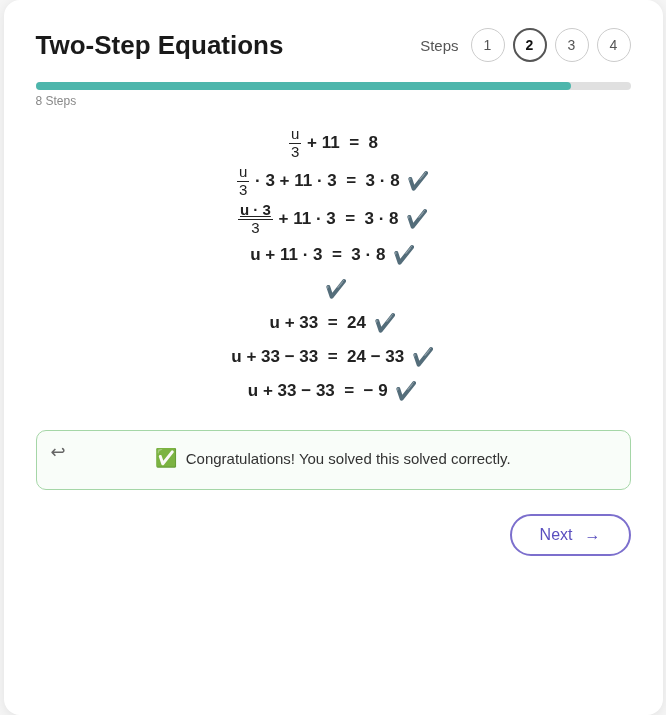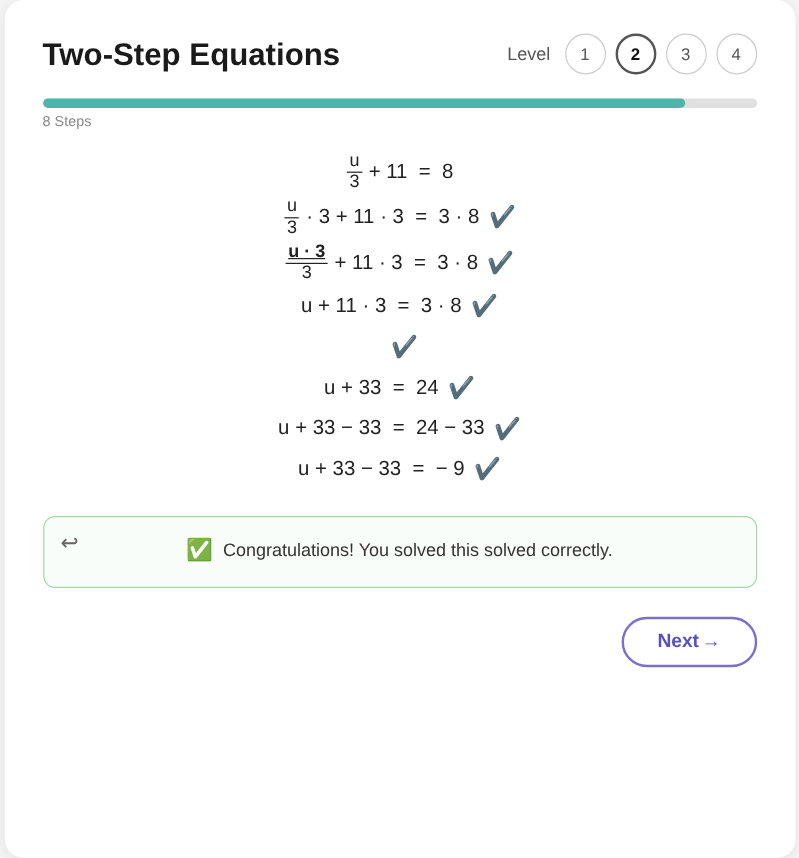--- a/index.html
+++ b/index.html
@@ -116,20 +116,21 @@
     .frac .den {
       padding: 0 2px;
       font-size: 15px;
     }
     .underline-frac {
       text-decoration: underline;
       font-weight: bold;
     }
     .math-text {
       font-size: 17px;
+      font-weight: bold;
     }
     .result-box {
       border: 1.5px solid #a5d6a7;
       border-radius: 10px;
       background: #f9fdf9;
       padding: 16px 20px 20px;
       width: 100%;
       position: relative;
     }
     .undo-btn {
@@ -157,41 +158,41 @@
       font-size: 15px;
       color: #333;
     }
     .congrats-check {
       color: #43a047;
       font-size: 18px;
     }
     .next-btn {
       display: flex;
       align-items: flex-start;
-      gap: 2px;
+      gap: 12px;
       background: #fff;
       border: 2px solid #7c6fcd;
       border-radius: 24px;
       padding: 10px 28px;
       font-size: 16px;
-      font-weight: 700;
+      font-weight: 400;
       color: #5a4fbf;
       cursor: pointer;
       float: right;
       margin-top: 24px;
     }
   </style>
 </head>
 <body>
 
 <div class="card">
   <div class="header">
     <span class="title">Two-Step Equations</span>
     <div class="level-section">
-      <span class="level-label">Level</span>
+      <span class="level-label">Steps</span>
       <button class="level-btn">1</button>
       <button class="level-btn active">2</button>
       <button class="level-btn">3</button>
       <button class="level-btn">4</button>
     </div>
   </div>
 
   <div class="progress-bar-container">
     <div class="progress-bar-fill" style="width:90%"></div>
   </div>

